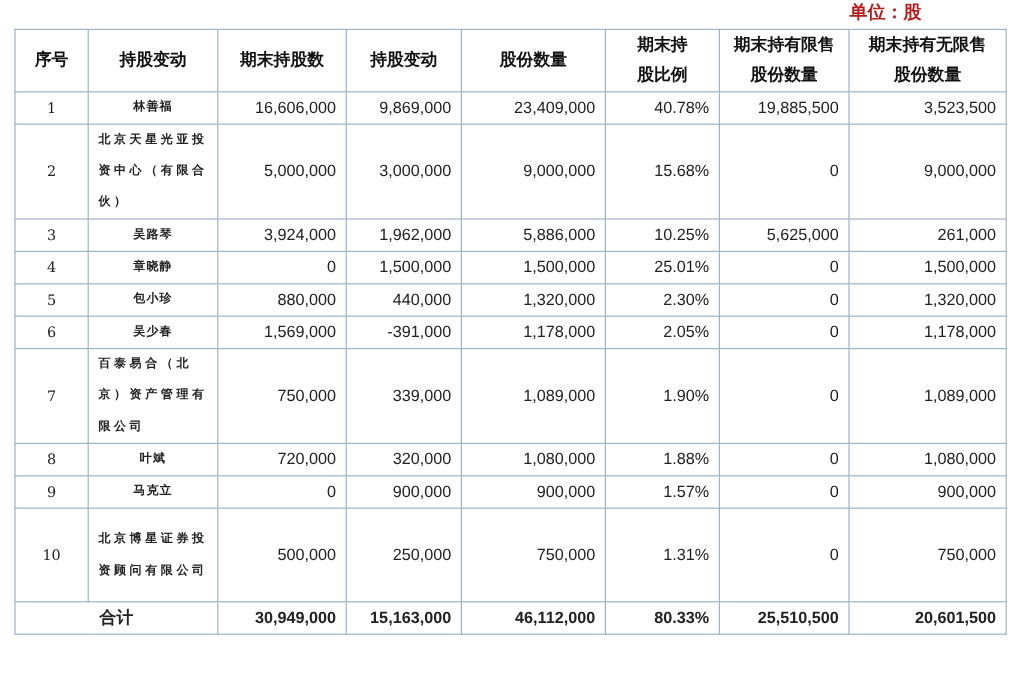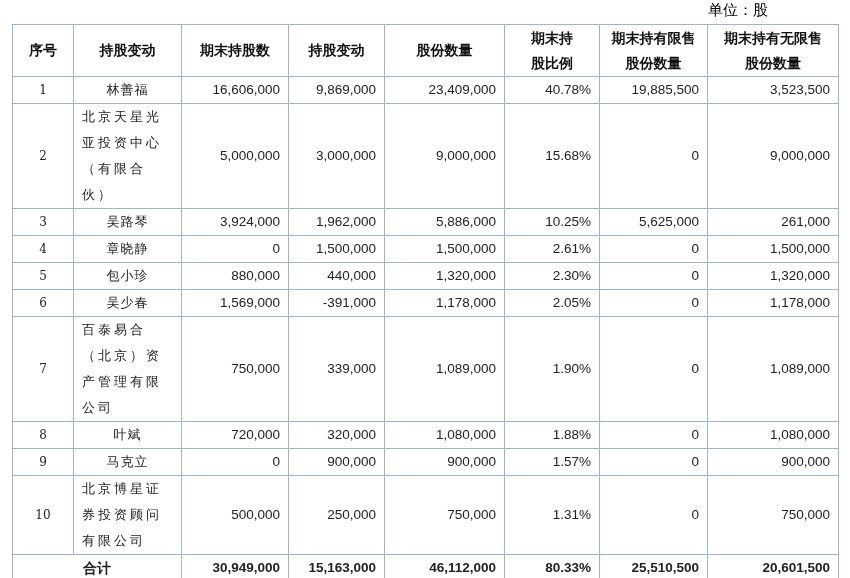--- a/index.html
+++ b/index.html
@@ -1,26 +1,26 @@
 <!DOCTYPE html>
 <html><head>
 <meta charset="utf-8">
 <style>
   html, body { margin: 0; padding: 0; background: #ffffff; }
   body { width: 850px; height: 578px; position: relative; overflow: hidden;
          font-family: "DejaVu Sans", "Liberation Sans", sans-serif; color: #222; }
-  .unit { position: absolute; top: 1px; right: 82px; font-size: 15px; color: #000000;
-          font-family: "DejaVu Serif", serif; }
+  .unit { position: absolute; top: 1px; right: 82px; font-size: 15px; color: #b91c1c;
+          font-family: "DejaVu Serif", serif; font-weight: bold; }
   table { position: absolute; left: 12px; top: 24px; border-collapse: collapse;
           table-layout: fixed; width: 826px; }
   td, th { border: 1px solid #9db5cc; padding: 0 8px; font-size: 13px; line-height: 26px; }
   th { font-weight: bold; text-align: center; height: 51px; line-height: 25px; font-size: 14px; color: #111; }
   td.num { text-align: right; font-family: "Liberation Sans", sans-serif; font-size: 13.5px; }
   td.idx { text-align: center; font-family: "DejaVu Serif", serif; font-size: 12px; }
-  td.name { text-align: center; font-family: "DejaVu Serif", serif; font-size: 13px; letter-spacing: 1px; }
+  td.name { text-align: center; font-family: "DejaVu Serif", serif; font-size: 10px; letter-spacing: 1px; font-weight: bold; }
   td.name.multi { text-align: left; letter-spacing: 3px; margin-top: 12px; }
   tr.row td { height: 26px; }
   tr.tall td { height: 77px; }
   tr.total td { font-weight: bold; height: 26px; }
   tr.total td.label { text-align: center; font-family: "DejaVu Sans", sans-serif; font-size: 14px; }
 </style>
 </head>
 <body>
 
 <div class="unit">单位：股</div>
@@ -78,21 +78,21 @@
       <td class="num">10.25%</td>
       <td class="num">5,625,000</td>
       <td class="num">261,000</td>
     </tr>
     <tr class="row">
       <td class="idx">4</td>
       <td class="name">章晓静</td>
       <td class="num">0</td>
       <td class="num">1,500,000</td>
       <td class="num">1,500,000</td>
-      <td class="num">2.61%</td>
+      <td class="num">25.01%</td>
       <td class="num">0</td>
       <td class="num">1,500,000</td>
     </tr>
     <tr class="row">
       <td class="idx">5</td>
       <td class="name">包小珍</td>
       <td class="num">880,000</td>
       <td class="num">440,000</td>
       <td class="num">1,320,000</td>
       <td class="num">2.30%</td>

